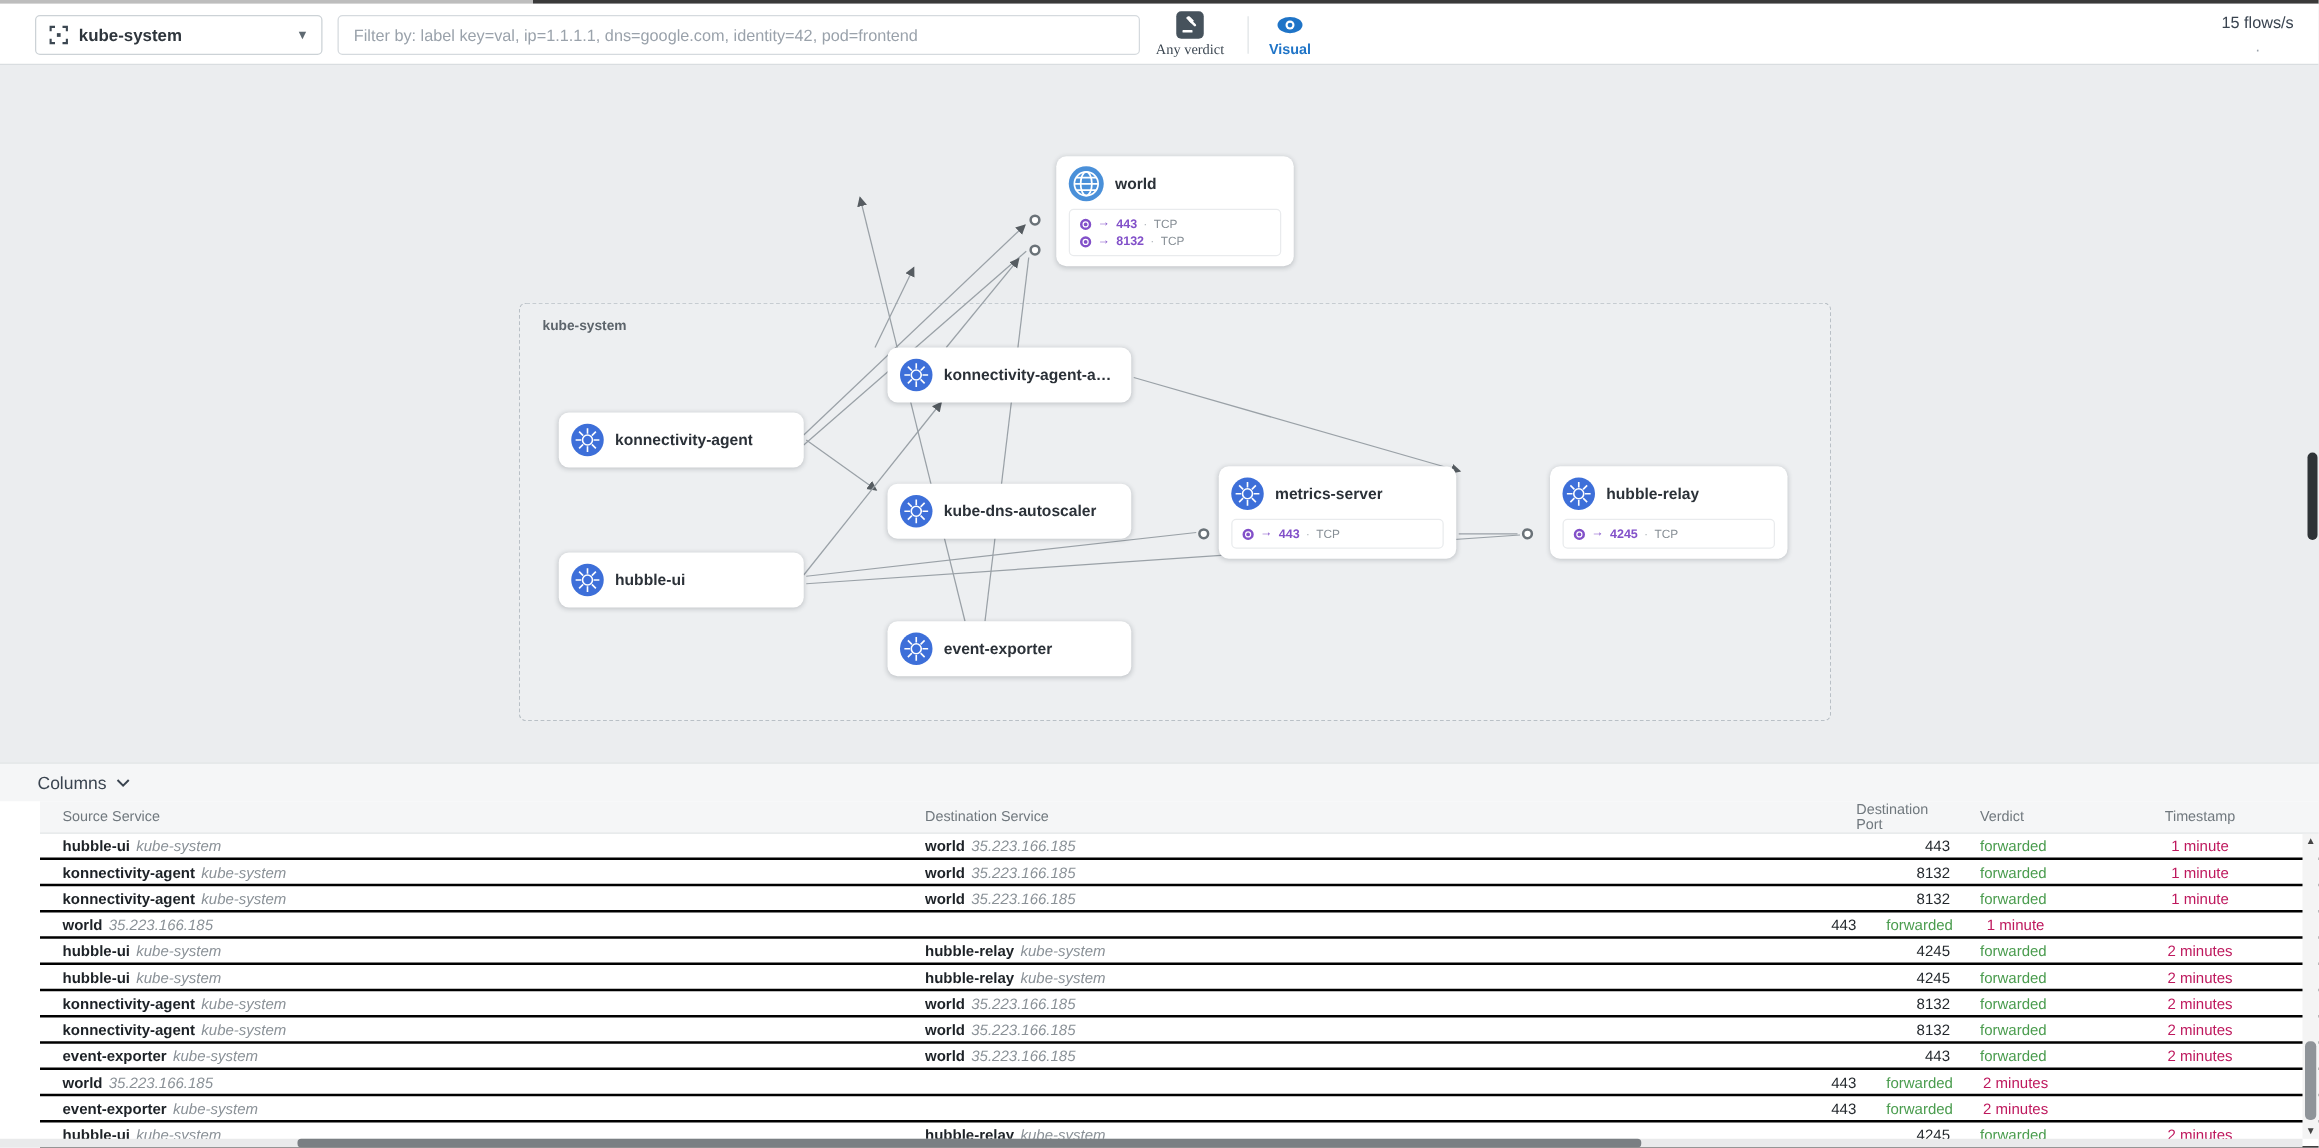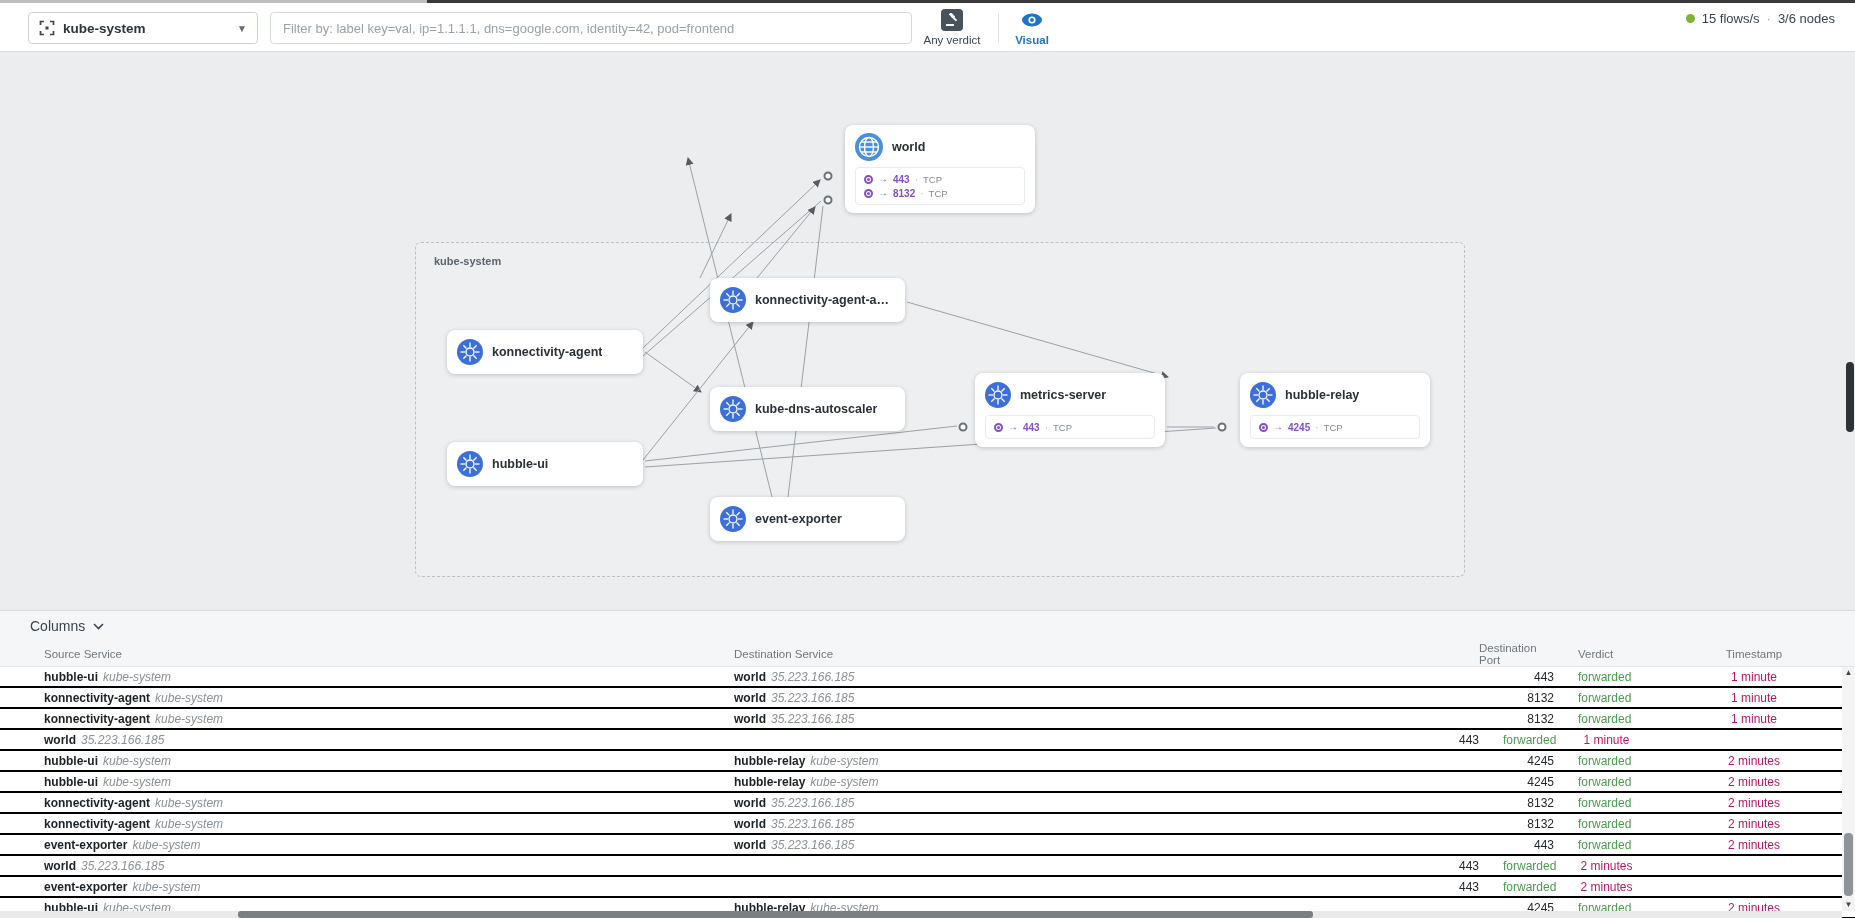--- a/index.html
+++ b/index.html
@@ -18,27 +18,27 @@
   .ns-select .caret { margin-left:auto; color:#5f6a72; font-size:10px; }
   .filter-input { position:absolute; left:270px; top:9px; width:642px; height:32px;
     border:1px solid #d5dade; border-radius:4px; padding:0 12px; font-size:13px;
     color:#3a4450; outline:none; font-family:"Liberation Sans",sans-serif; }
   .filter-input::placeholder { color:#9aa2ab; }
   .tb-btn { position:absolute; top:6px; display:flex; flex-direction:column;
     align-items:center; cursor:pointer; width:80px; }
   .tb-btn .ic { width:22px; height:22px; border-radius:4px; display:flex;
     align-items:center; justify-content:center; }
   .tb-btn .lbl { font-size:11.5px; margin-top:3px; color:#3c4752; }
-  .btn-verdict { left:912px; }
+  .btn-verdict { left:912px;font-family:Liberation Serif, serif; }
   .btn-verdict .ic { background:#46525c; }
   .btn-visual { left:992px; }
   .btn-visual .lbl { color:#1f74c7; font-weight:bold; }
   .tb-divider { position:absolute; left:998px; top:10px; width:1px; height:30px; background:#dfe3e6; }
   .tb-status { position:absolute; right:20px; top:0; height:31px; display:flex;
-    align-items:center; gap:7px; font-size:13px; color:#3a4450; }
+    align-items:center; gap:7px; font-size:13px; color:#3a4450;flex-direction:column; }
   .status-dot { width:9px; height:9px; border-radius:50%; background:#7cb43b; display:inline-block; }
 
   
   .map { position:relative; height:558px; background:#ebedef; overflow:hidden; }
   .ns-box { position:absolute; left:415px; top:190px; width:1050px; height:335px;
     border:1px dashed #b9c0c6; border-radius:6px; background:rgba(255,255,255,0.12); }
   .ns-box .ns-box-label { position:absolute; left:18px; top:12px; font-size:11px;
     color:#5c646b; font-weight:bold; }
   .edges { position:absolute; left:0; top:0; width:1855px; height:558px; }
   .node-card { position:absolute; background:#fff; border-radius:8px;
@@ -58,21 +58,21 @@
   .icon-circle { border-radius:50%; display:flex; align-items:center; justify-content:center; flex:none; }
   .map-vscroll { position:absolute; right:1px; top:310px; width:8px; height:70px;
     background:#2e3337; border-radius:4px; }
 
   
   .table-panel { position:relative; height:308px; background:#fff; border-top:1px solid #d7dbde; }
   .columns-bar { height:30px; background:#f5f6f7; display:flex; align-items:center;
     padding-left:30px; gap:8px; }
   .columns-bar .col-label { font-size:14px; color:#3a4450; cursor:pointer; }
   .t-grid { display:grid; grid-template-columns:690px 745px 75px 105px 190px;
-    padding-left:44px; padding-right:12px; align-items:center; }
+    padding-left:18px; padding-right:12px; align-items:center;margin-left:32px; }
   .t-head { height:26px; background:#f5f6f7; border-bottom:1px solid #e3e6e8;
     font-size:11.5px; color:#70787e; }
   .t-head .h-port { text-align:left; }
   .t-head .h-verdict { padding-left:24px; }
   .t-head .h-time { text-align:center; }
   .t-row { height:21px; border-bottom:2px solid #000000; font-size:12px; cursor:pointer; }
   .cell .svc { color:#1d2227; font-weight:bold; font-style:normal; }
   .cell .ns { color:#8a9197; font-style:italic; margin-left:5px; font-weight:normal; }
   .cell.port { text-align:right; color:#23282d; }
   .cell.verdict { padding-left:24px; color:#4a9c4e; }

